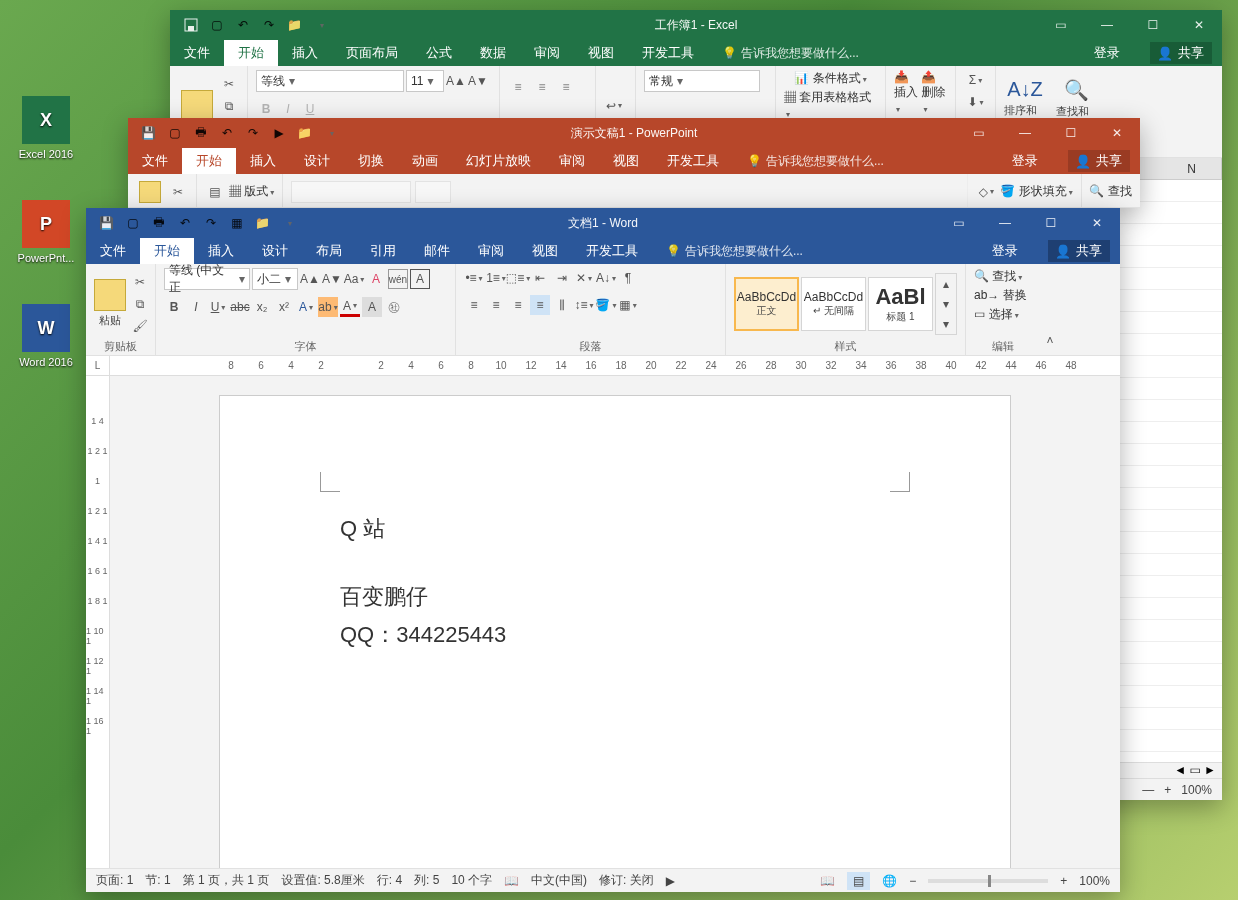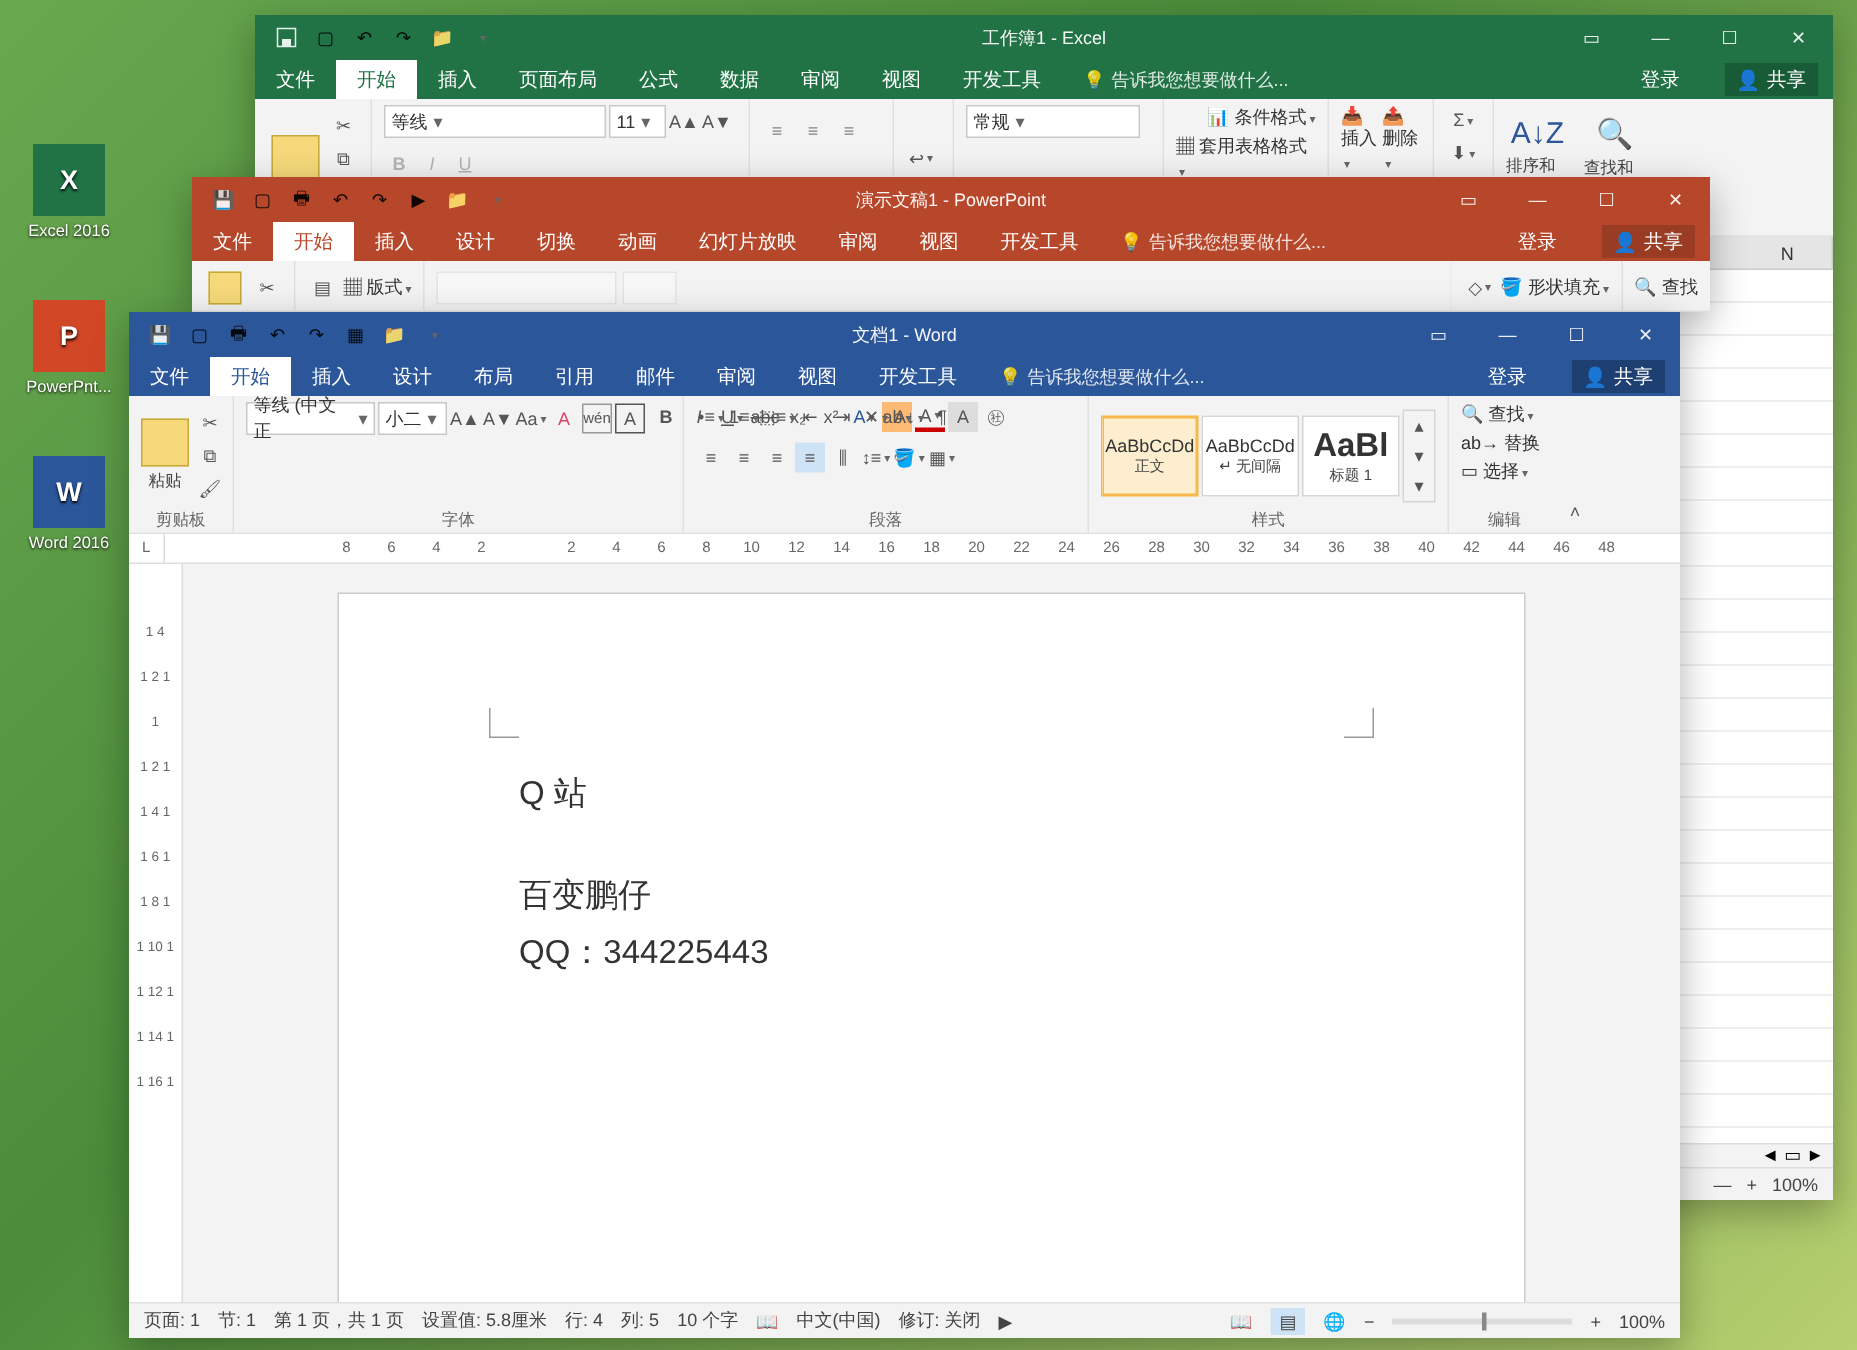--- a/index.html
+++ b/index.html
@@ -52,21 +52,21 @@
 .word .titlebar,.word .tabs { background:#2b579a; }
 .word .tab.active { color:#2b579a; }
 .excel .right .share { background:#185c37; }
 .ppt .right .share { background:#9a3b23; }
 .word .right .share { background:#1e3f72; }
 
 
 .doc-area { flex:1; display:flex; background:#f3f3f3; overflow:hidden; }
 .hruler { height:20px; background:#fff; border-bottom:1px solid #ddd; display:flex; align-items:center; padding-left:100px; overflow:hidden;}
 .hruler .rmark { width:30px; font-size:10px; color:#666; text-align:center; }
-.vruler { width:36px; background:#fff; border-right:1px solid #ddd; display:flex; flex-direction:column; align-items:center; padding-top:40px; }
+.vruler { width:24px; background:#fff; border-right:1px solid #ddd; display:flex; flex-direction:column; align-items:center; padding-top:40px; }
 .vruler .rmark { height:30px; font-size:9px; color:#666; }
 .page-wrap { flex:1; overflow:auto; padding:20px 0 0 0; display:flex; justify-content:center; }
 .page { width:790px; min-height:600px; background:#fff; box-shadow:0 0 0 1px #ccc; padding:110px 120px; position:relative; }
 .page .corner { position:absolute; width:20px; height:20px; border:1px solid #999; }
 .page p { font-size:22px; color:#333; margin:8px 0; font-family:"DengXian","Microsoft YaHei",sans-serif; }
 .page a { color:#2e6fc4; text-decoration:none; }
 
 
 .status { height:24px; background:#f3f3f3; border-top:1px solid #e1e1e1; display:flex; align-items:center; padding:0 10px; font-size:12px; color:#444; gap:12px; }
 .status .spacer { flex:1; }
@@ -208,21 +208,21 @@
     <div class="rgroup" style="width:140px">
         <div class="body" style="flex-direction:column;align-items:flex-start">
       <div class="combo" style="width:116px">
             <span>常规</span>
             <span class="dd">▾</span>
           </div>
     </div>
         <div class="lbl"></div>
       </div>
     <div class="rgroup" style="width:110px">
-        <div class="body" style="flex-direction:column;align-items:flex-end;gap:2px;font-size:12px;color:#333">
+        <div class="body" style="flex-direction:column;align-items:center;gap:2px;font-size:12px;color:#333">
       <div class="caret">📊 <span>条件格式</span></div>
       <div class="caret">▦ <span>套用表格格式</span></div>
     </div>
         <div class="lbl"></div>
       </div>
     <div class="rgroup" style="width:70px">
         <div class="body" style="flex-direction:row;align-items:flex-start;gap:2px;font-size:12px;color:#333">
       <div class="caret">📥 <span>插入</span></div>
       <div class="caret">📤 <span>删除</span></div>
     </div>
@@ -395,21 +395,21 @@
         <div style="display:flex;flex-direction:column;gap:2px">
           <div class="smico">✂</div>
           <div class="smico">⧉</div>
           <div class="smico">🖌</div>
         </div>
       </div>
       <div class="lbl">剪贴板</div>
     </div>
 
     <div class="rgroup" style="width:300px">
-      <div class="body" style="align-items:flex-start;gap:4px">
+      <div class="body" style="flex-direction:column;align-items:flex-start;gap:4px">
         <div class="ddrow">
           <div class="combo" style="width:86px">
               <span>等线 (中文正</span>
               <span class="dd">▾</span>
             </div>
           <div class="combo" style="width:46px">
               <span>小二</span>
               <span class="dd">▾</span>
             </div>
           <div class="smico">A▲</div>

